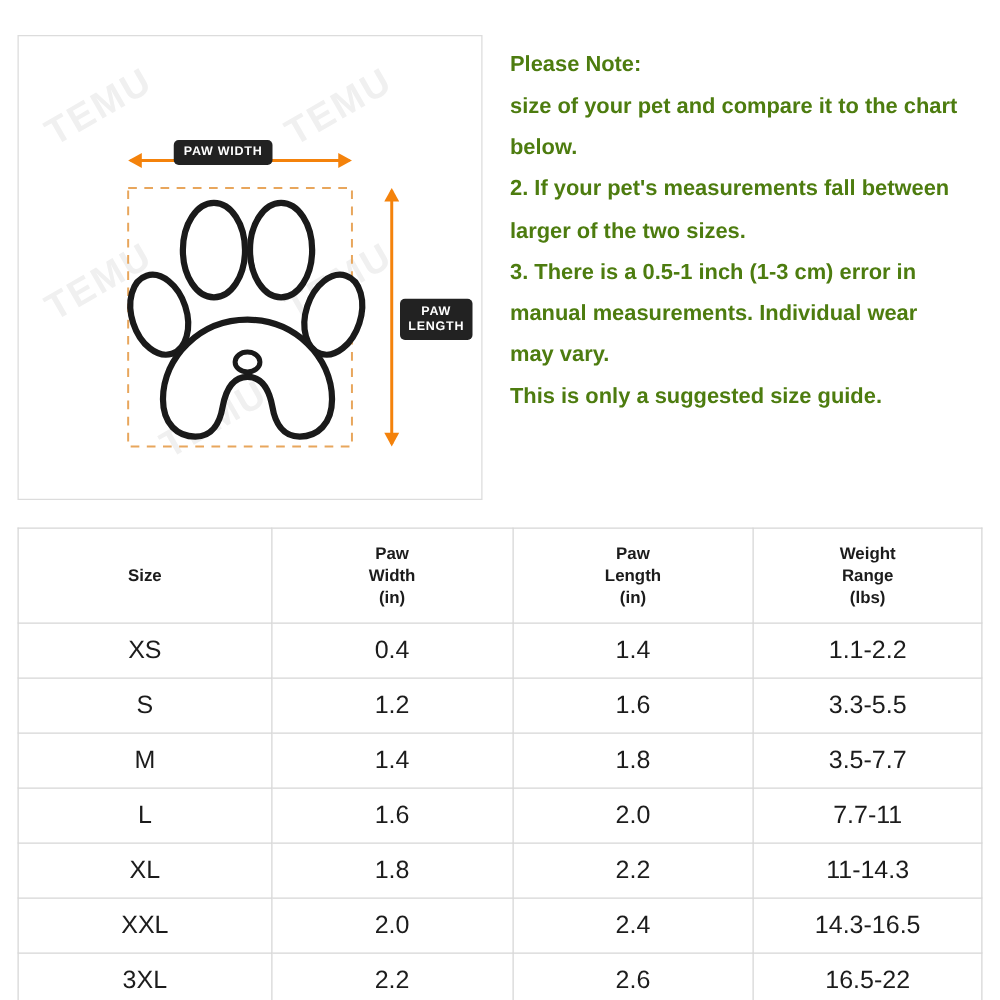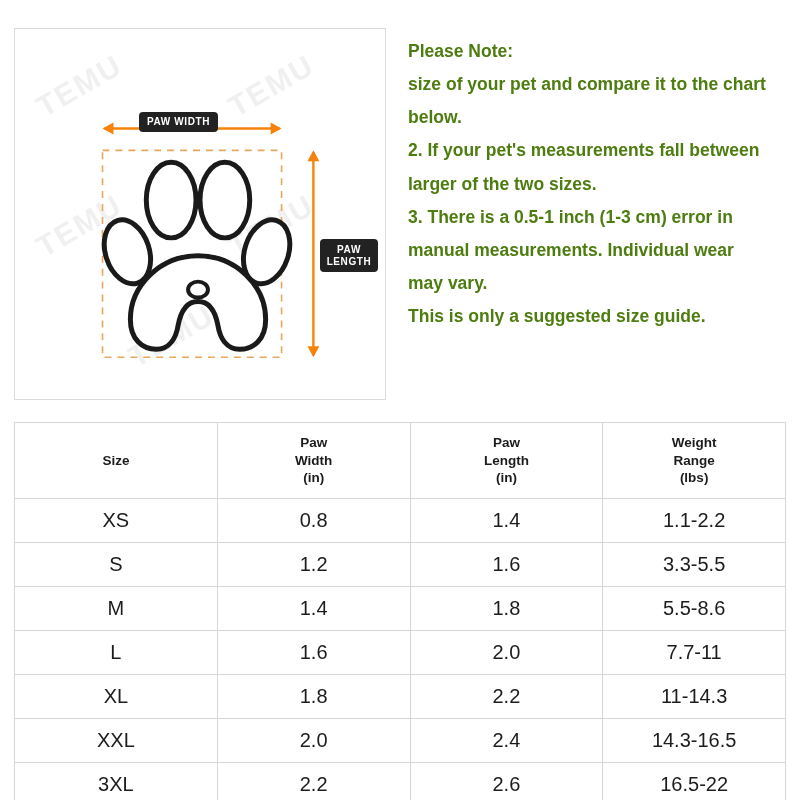--- a/index.html
+++ b/index.html
@@ -223,35 +223,35 @@
           <th>
             <span>Weight</span><br>
             <span>Range</span><br>
             <span>(lbs)</span>
           </th>
         </tr>
       </thead>
       <tbody>
         <tr>
           <td>XS</td>
-          <td>0.8</td>
+          <td>0.4</td>
           <td>1.4</td>
           <td>1.1-2.2</td>
         </tr>
         <tr>
           <td>S</td>
           <td>1.2</td>
           <td>1.6</td>
           <td>3.3-5.5</td>
         </tr>
         <tr>
           <td>M</td>
           <td>1.4</td>
           <td>1.8</td>
-          <td>5.5-8.6</td>
+          <td>3.5-7.7</td>
         </tr>
         <tr>
           <td>L</td>
           <td>1.6</td>
           <td>2.0</td>
           <td>7.7-11</td>
         </tr>
         <tr>
           <td>XL</td>
           <td>1.8</td>

